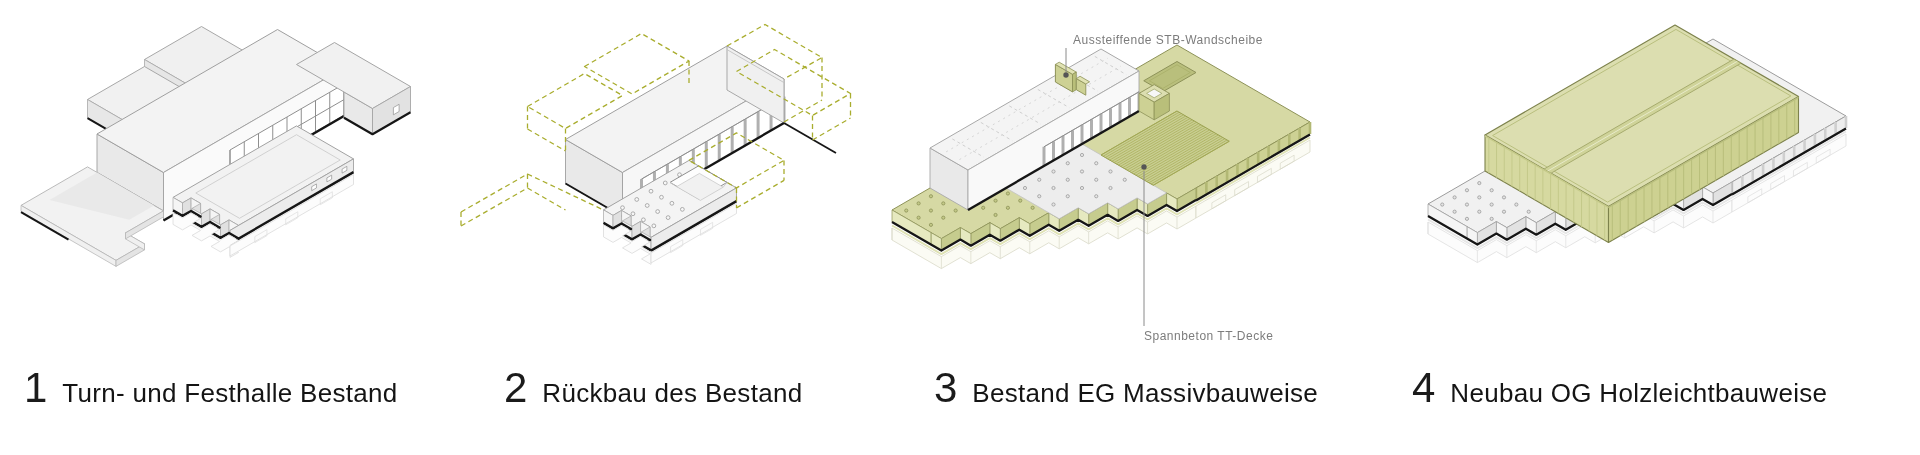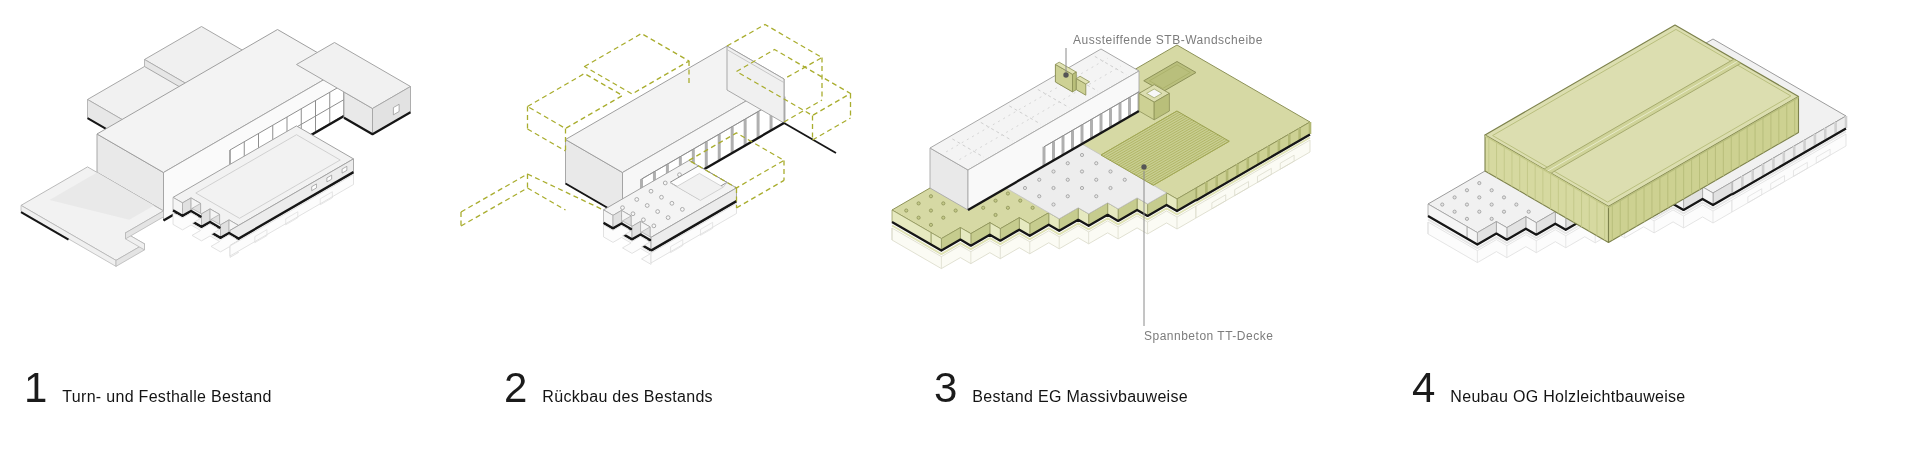--- a/index.html
+++ b/index.html
@@ -7,21 +7,21 @@
   .board{position:relative;width:1920px;height:455px;background:#ffffff;display:flex;}
   .panel{position:relative;width:480px;height:431px;flex:0 0 480px;}
   svg.axon{position:absolute;top:8px;overflow:visible;display:block;}
   #svg1{left:0px;} #svg2{left:-55px;} #svg3{left:-78px;} #svg4{left:-32px;}
   .caption{position:absolute;bottom:22px;display:flex;align-items:baseline;gap:15px;white-space:nowrap;}
   .panel:nth-child(1) .caption{left:24px;}
   .panel:nth-child(2) .caption{left:24px;}
   .panel:nth-child(3) .caption{left:-26px;}
   .panel:nth-child(4) .caption{left:-28px;}
   .num{font-size:42px;font-weight:300;color:#1b1b1b;line-height:1;}
-  .lab{font-size:16px;color:#141414;letter-spacing:0.3px;}
+  .lab{font-size:26px;color:#141414;letter-spacing:0.3px;}
   .ann{font-size:12px;fill:#7c7c7c;letter-spacing:0.5px;font-family:"Liberation Sans",sans-serif;}
 </style>
 </head>
 <body>
 
 <div class="board">
 
   <div class="panel">
     <svg id="svg1" class="axon" width="480" height="340" viewBox="0 0 480 340">
       <g id="d1-art">
@@ -170,21 +170,21 @@
           <polyline points="425.50,85.50 425.50,110.00" fill="none" stroke="#a9ad2e" stroke-width="1.3" stroke-linejoin="round" stroke-dasharray="5,3.5"></polyline>
           <polyline points="387.50,107.50 387.50,132.00" fill="none" stroke="#a9ad2e" stroke-width="1.3" stroke-linejoin="round" stroke-dasharray="5,3.5"></polyline>
           <polyline points="387.50,132.00 425.50,110.00" fill="none" stroke="#a9ad2e" stroke-width="1.3" stroke-linejoin="round" stroke-dasharray="5,3.5"></polyline>
           <polyline points="302.00,38.00 340.00,16.50 397.00,49.50 359.00,71.00" fill="none" stroke="#a9ad2e" stroke-width="1.3" stroke-linejoin="round" stroke-dasharray="5,3.5"></polyline>
           <polyline points="397.00,49.50 397.00,92.00" fill="none" stroke="#a9ad2e" stroke-width="1.3" stroke-linejoin="round" stroke-dasharray="5,3.5"></polyline>
           <polyline points="359.00,114.00 397.00,92.00" fill="none" stroke="#a9ad2e" stroke-width="1.3" stroke-linejoin="round" stroke-dasharray="5,3.5"></polyline>
         </g>
     </svg>
     <div class="caption">
       <span class="num">2</span>
-      <span class="lab">Rückbau des Bestands</span>
+      <span class="lab">Rückbau des Bestand</span>
     </div>
   </div>
 
   <div class="panel">
     <svg id="svg3" class="axon" width="480" height="340" viewBox="0 0 480 340">
       <g id="d3-art">
           <polygon points="10.00,202.00 295.00,37.00 428.00,114.00 314.00,180.00 295.00,191.00 284.55,184.95 265.55,195.95 255.10,189.90 236.10,200.90 225.65,194.85 206.65,205.85 196.20,199.80 177.20,210.80 166.75,204.75 147.75,215.75 137.30,209.70 118.30,220.70 107.85,214.65 88.85,225.65 78.40,219.60 59.40,230.60 48.95,224.55" fill="#d6d9a4" stroke-linejoin="round" stroke="#8d9258" stroke-width="1"></polygon>
           <polygon points="314.00,180.00 428.00,114.00 428.00,126.00 314.00,192.00" fill="#cdd194" stroke-linejoin="round" stroke="#8d9258" stroke-width="0.9"></polygon>
           <polyline points="314.00,180.00 314.00,192.00" fill="none" stroke="#b2b874" stroke-width="2.6" stroke-linejoin="round"></polyline>
           <polyline points="324.36,174.00 324.36,186.00" fill="none" stroke="#b2b874" stroke-width="2.6" stroke-linejoin="round"></polyline>

